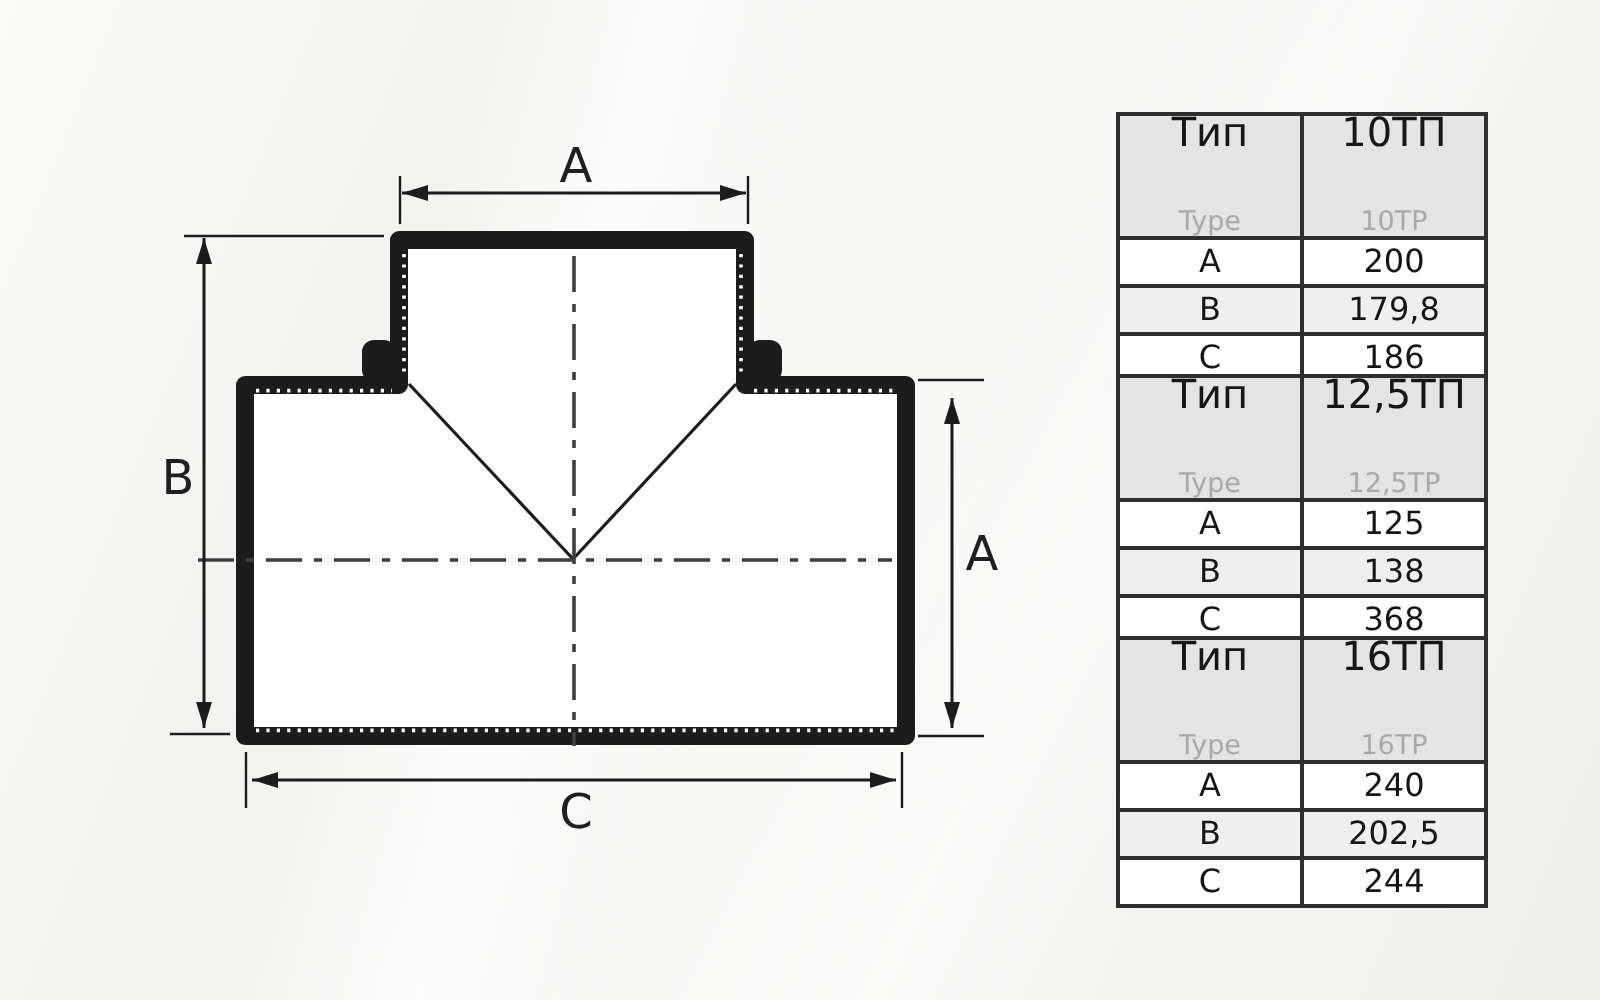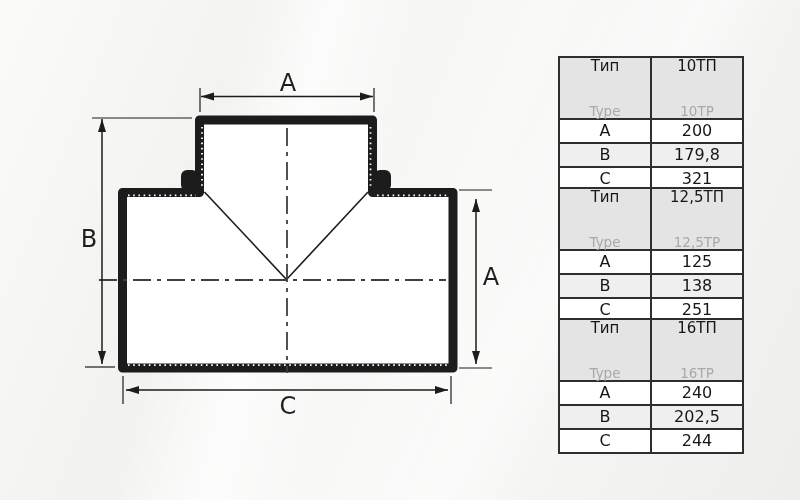--- a/index.html
+++ b/index.html
@@ -35,21 +35,21 @@
   table.spec{
     position:absolute;left:558px;width:186px;border-collapse:collapse;
     background:#ffffff;table-layout:fixed;
   }
   table.spec td{
     border:2px solid var(--table-border);text-align:center;vertical-align:middle;
     color:var(--text);font-size:16px;height:22px;padding:0;line-height:22px;
   }
   table.spec tr.hdr td{height:33px;background:var(--header-bg);line-height:normal;}
   table.spec tr.alt td{background:var(--stripe-bg);}
-  .ru{font-size:15px;line-height:17px;color:var(--text);}
+  .ru{font-size:20px;line-height:17px;color:var(--text);}
   .en{font-size:13.5px;line-height:14px;color:var(--muted-text);margin-top:29px;}
 </style>
 </head>
 <body>
 
 <div class="bg-streaks"></div>
 
 <svg width="540" height="500" viewBox="0 0 540 500">
   <defs>
     <marker id="arr" markerUnits="userSpaceOnUse" markerWidth="15" markerHeight="10" refX="13.5" refY="4.5" orient="auto-start-reverse">
@@ -109,21 +109,21 @@
   <tr>
     <td>A</td>
     <td>200</td>
   </tr>
   <tr class="alt">
     <td>B</td>
     <td>179,8</td>
   </tr>
   <tr>
     <td>C</td>
-    <td>321</td>
+    <td>186</td>
   </tr>
 </tbody>
   </table>
 
 <table class="spec" style="top:187px">
   <tbody>
       <tr class="hdr">
     <td>
       <div class="ru">Тип</div>
       <div class="en">Type</div>
@@ -136,21 +136,21 @@
   <tr>
     <td>A</td>
     <td>125</td>
   </tr>
   <tr class="alt">
     <td>B</td>
     <td>138</td>
   </tr>
   <tr>
     <td>C</td>
-    <td>251</td>
+    <td>368</td>
   </tr>
 </tbody>
   </table>
 
 <table class="spec" style="top:318px">
   <tbody>
       <tr class="hdr">
     <td>
       <div class="ru">Тип</div>
       <div class="en">Type</div>

